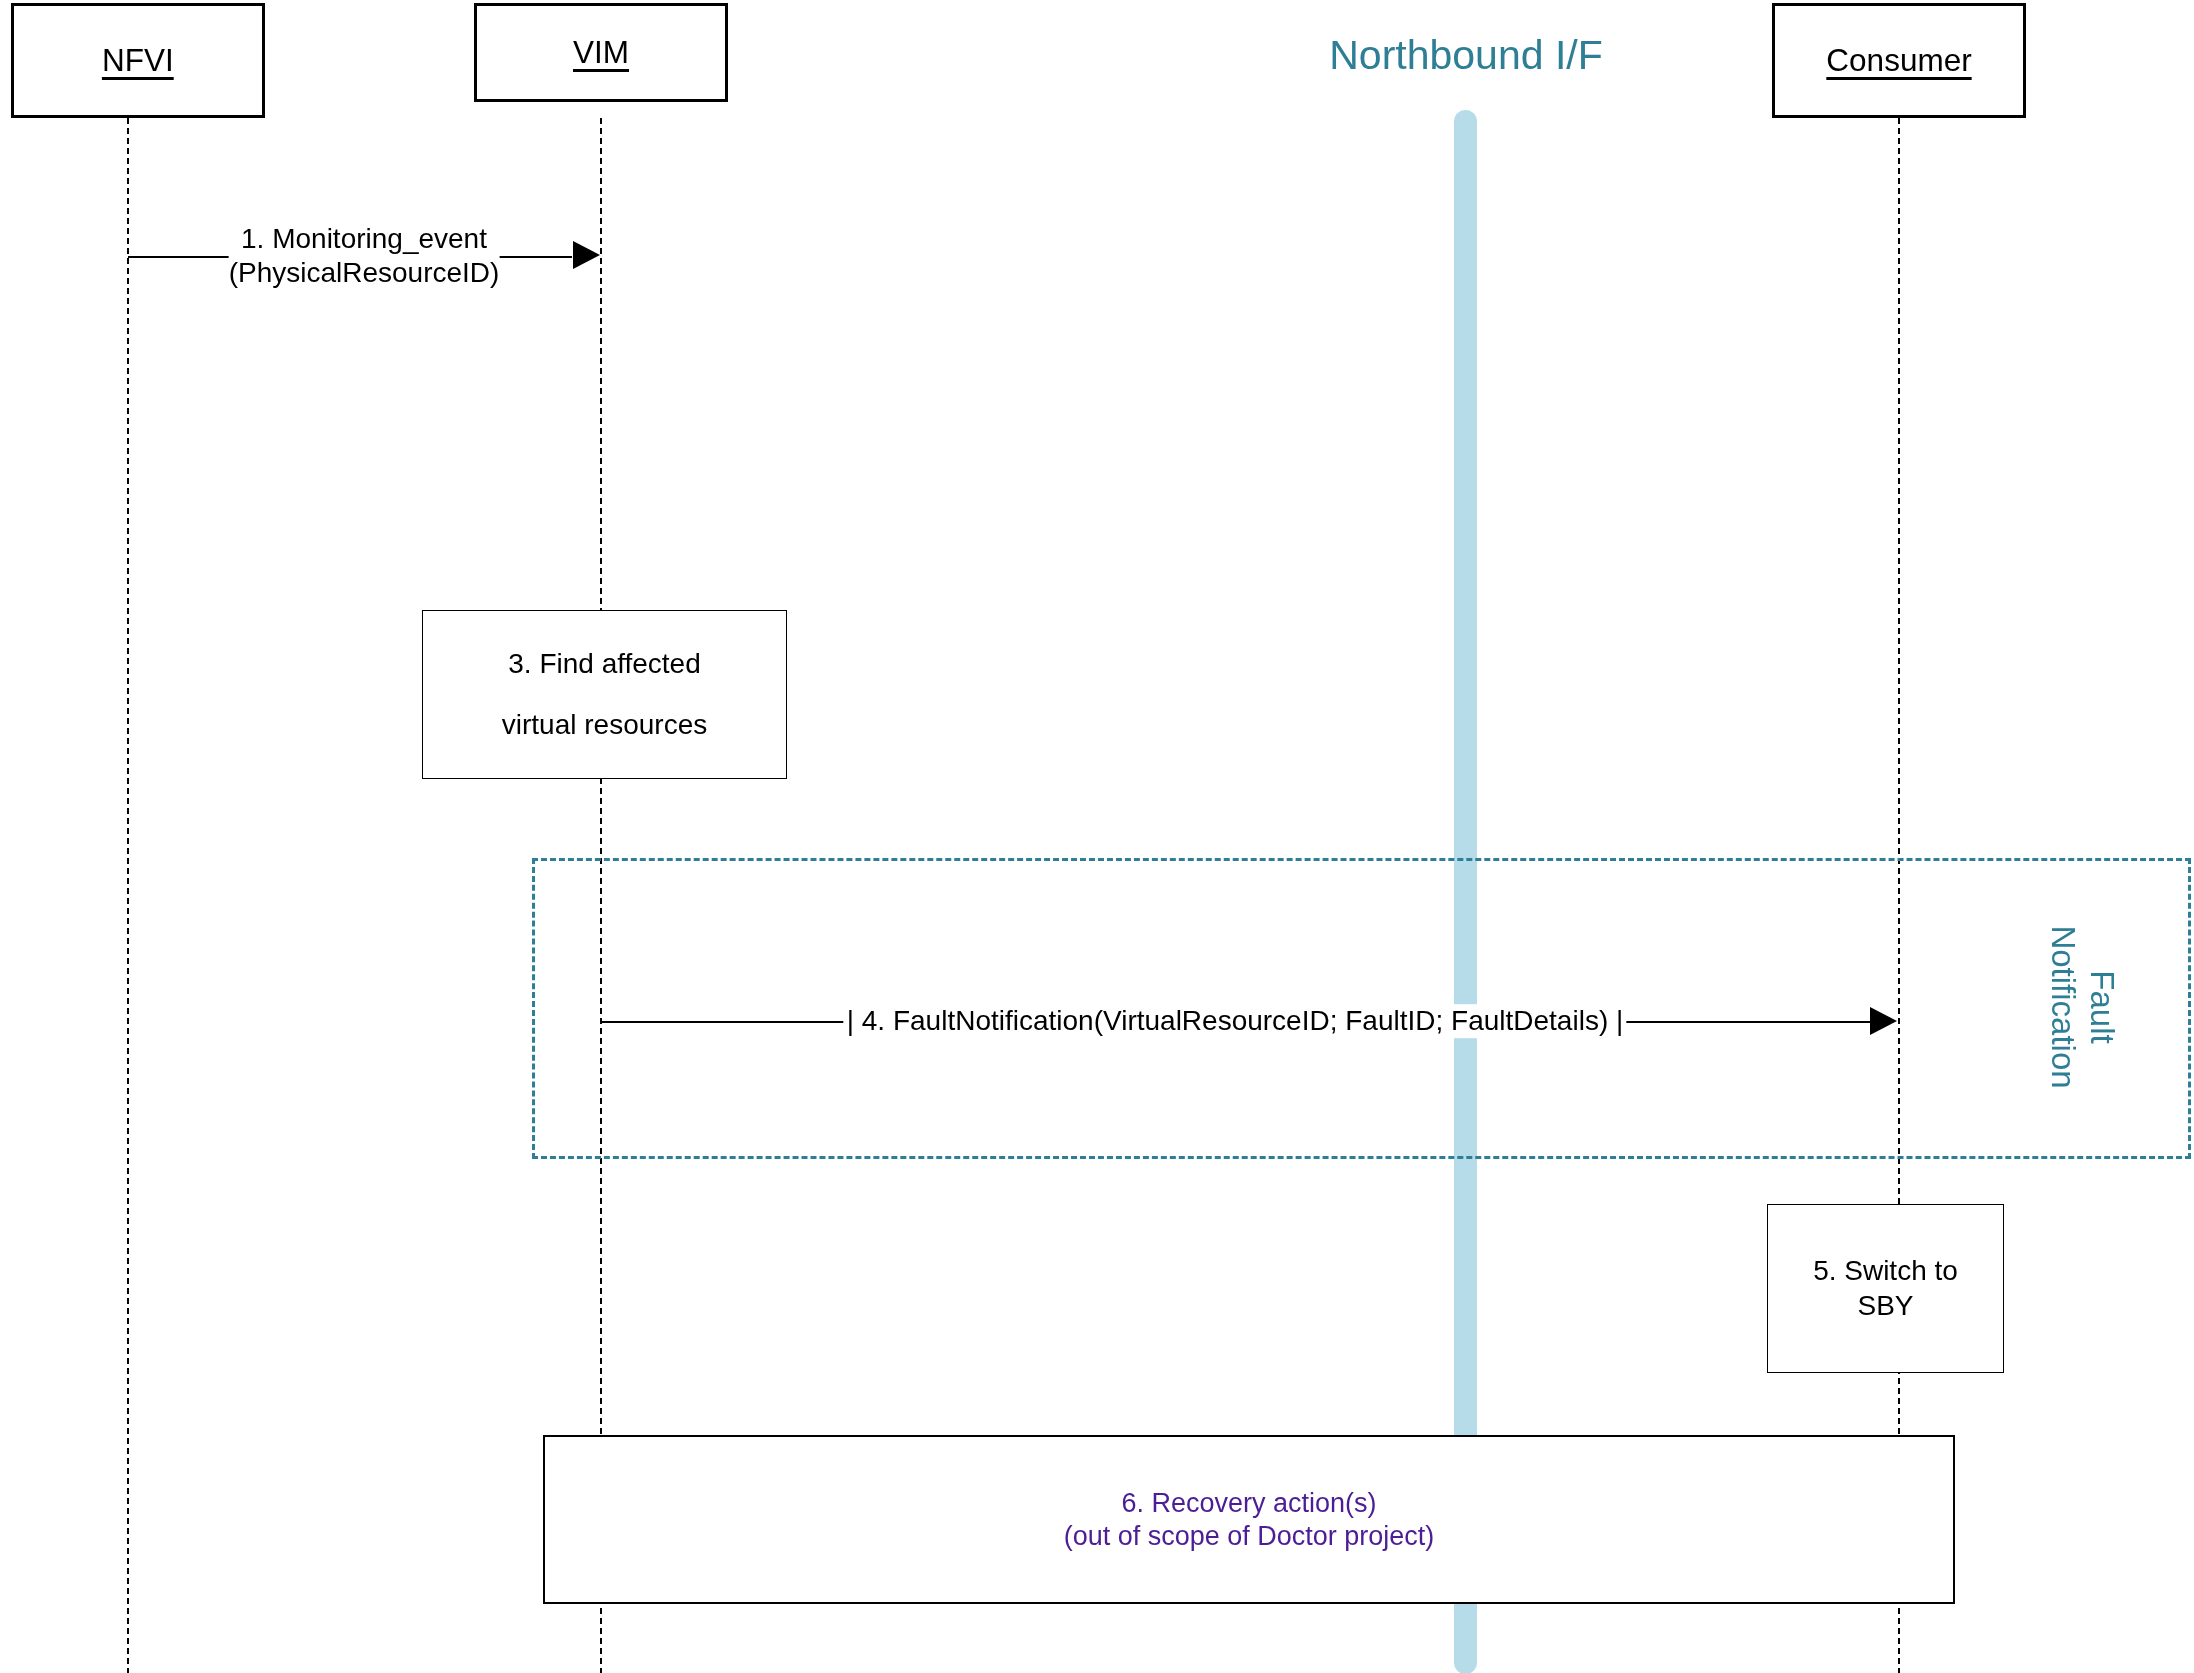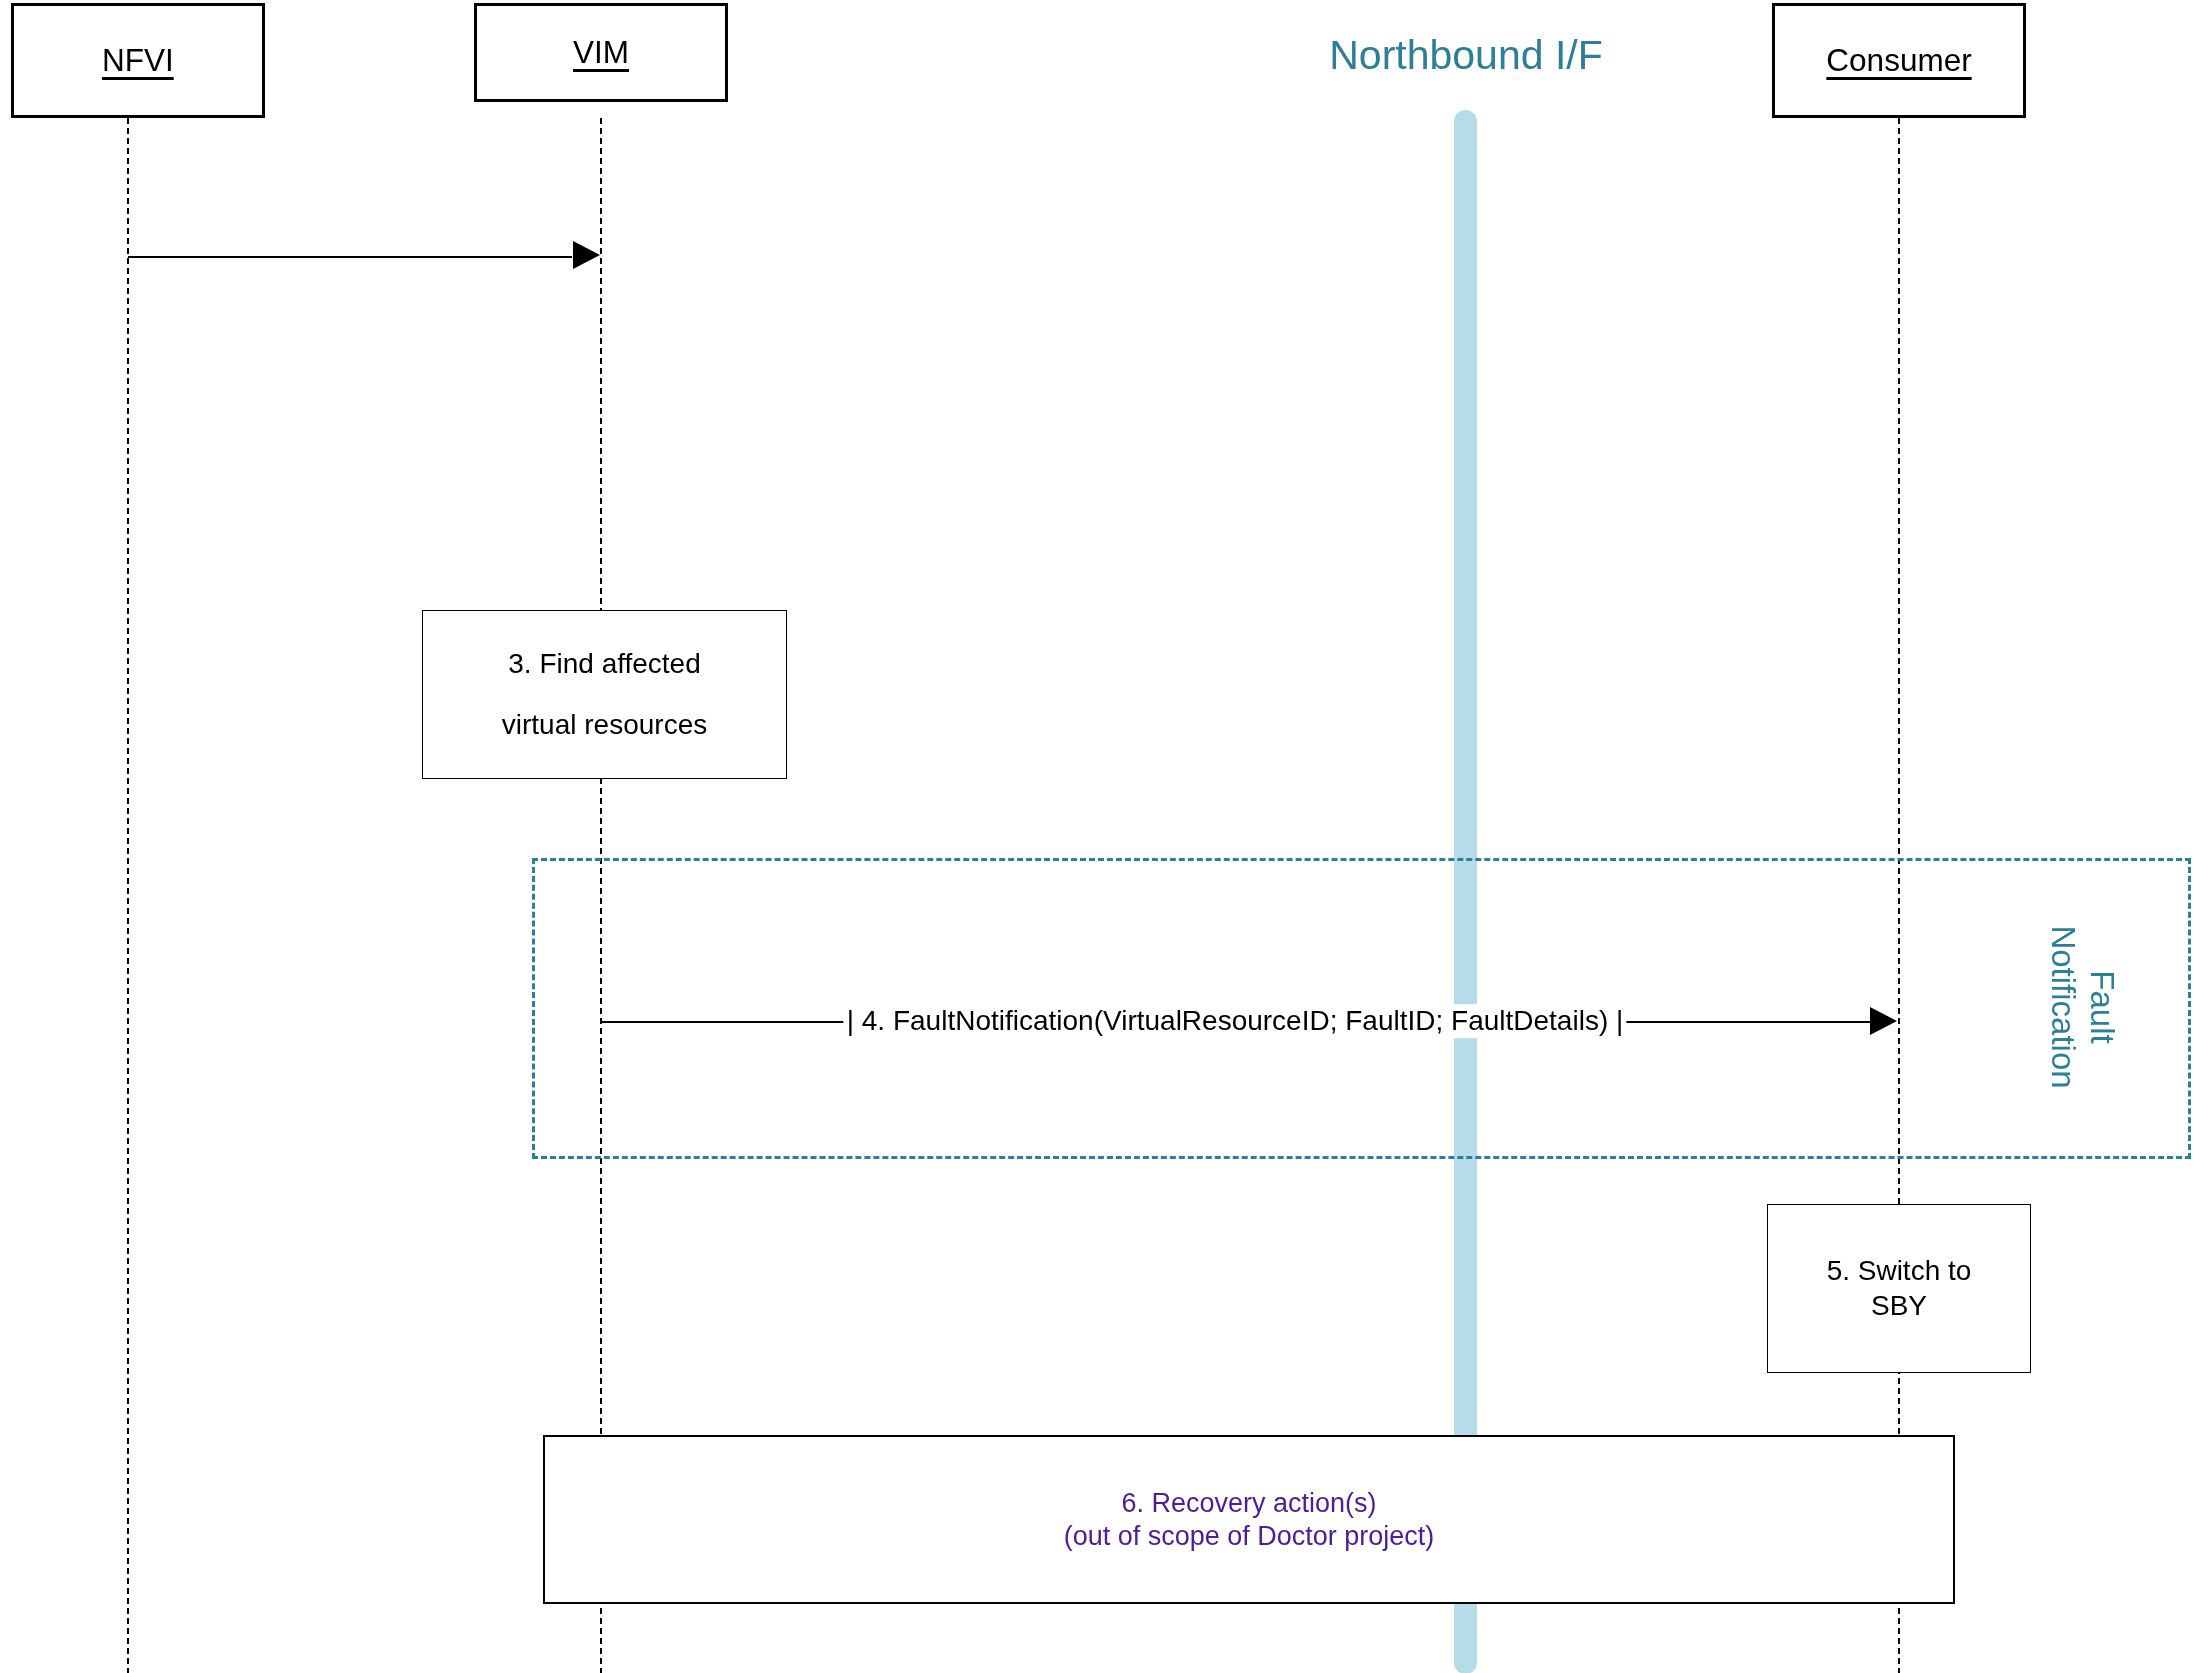--- a/index.html
+++ b/index.html
@@ -167,39 +167,43 @@
   </div>
 
   <div class="nb-title" style="left:1466px; top:35px; transform:translateX(-50%);">Northbound I/F</div>
 
   <div class="actor-box" style="left:1772px; top:2.8px; width:254px; height:115px;">
     <span class="actor-label">Consumer</span>
   </div>
 
   <div class="msg-line" style="left:128px; top:256px; width:444px;"></div>
   <div class="arrow-head" style="left:573px; top:241px;"></div>
+  <div class="msg-label two-line" style="left:364px; top:256px;">
+    <span class="lbl-row">1. Monitoring_event</span>
+    <span class="lbl-row">(PhysicalResourceID)</span>
+  </div>
 
 
   <div class="proc-box" style="left:422px; top:610px; width:365px; height:169px;gap:27px;">
     <span class="proc-line">3. Find affected</span>
     <span class="proc-line">virtual resources</span>
   </div>
 
   <div class="frag-box" style="left:532px; top:858px; width:1659px; height:301px;"></div>
 
   <div class="frag-label" style="left:2082px; top:1007px; transform:translate(-50%,-50%) rotate(90deg);">
     <span class="frag-label-inner">Fault</span>
     <span class="frag-label-inner">Notification</span>
   </div>
 
   <div class="msg-line" style="left:601px; top:1021px; width:1269px;"></div>
   <div class="arrow-head" style="left:1870px; top:1007px;"></div>
   <div class="msg-label single" style="left:1235px; top:1021px;">| 4. FaultNotification(VirtualResourceID; FaultID; FaultDetails) |</div>
 
-  <div class="proc-box" style="left:1767px; top:1204px; width:264px; height:169px;">
+  <div class="proc-box" style="left:1767px; top:1204px; width:237px; height:169px;">
     <span class="proc-line">5. Switch to</span>
     <span class="proc-line">SBY</span>
   </div>
 
   <div class="proc-box wide" style="left:543px; top:1435px; width:1412px; height:169px;">
     <span class="proc-line muted">6. Recovery action(s)</span>
     <span class="proc-line muted">(out of scope of Doctor project)</span>
   </div>
 
 </div>

